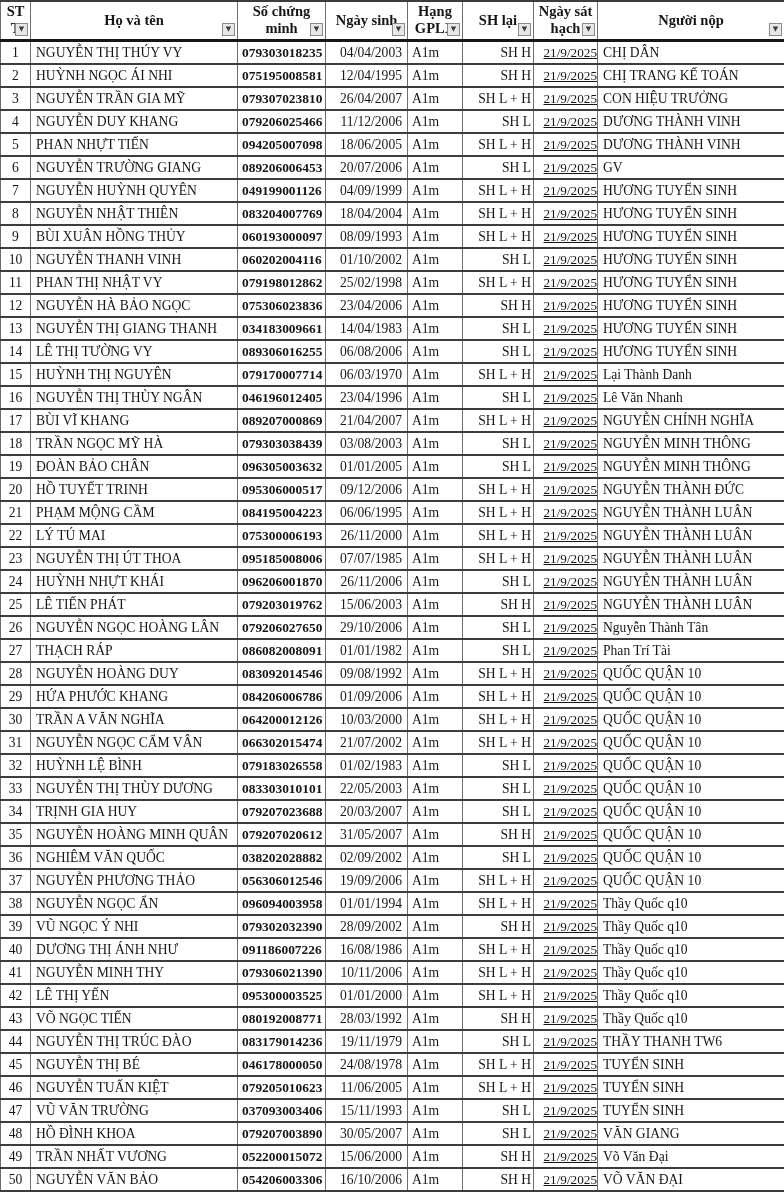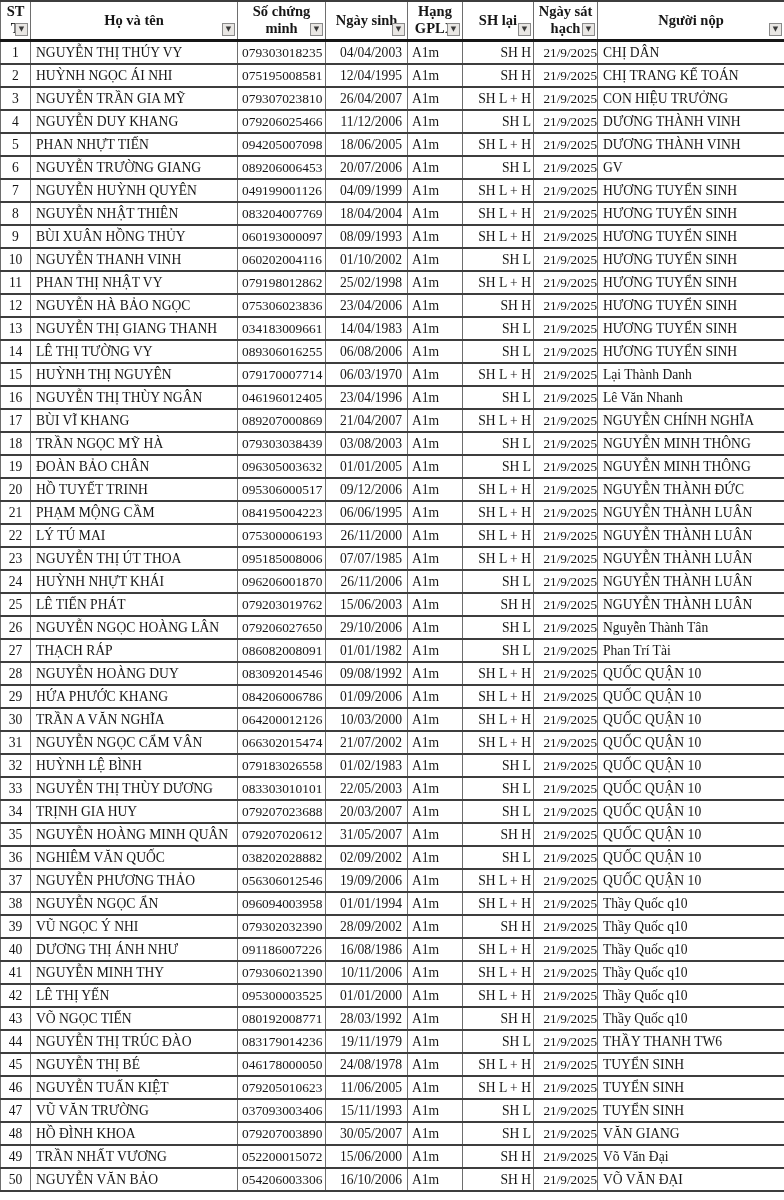--- a/index.html
+++ b/index.html
@@ -40,25 +40,25 @@
     border-top:2px solid #3d3d3d;
     border-bottom:2px solid #3d3d3d;
     font-size:13.6px;
     line-height:21px;
     white-space:nowrap;
     padding:0 2px 0 4px;
     background:#ffffff;
   }
   td.c-stt  { text-align:center; padding:0 1px; }
   td.c-name { text-align:left; padding-left:5px; }
-  td.c-id   { text-align:left; padding-left:4px; font-size:13.4px; }
+  td.c-id   { text-align:left; padding-left:4px; font-size:13.4px;font-weight:bold; }
   td.c-dob  { text-align:right; padding-right:5px; }
   td.c-class{ text-align:left; padding-left:4px; }
   td.c-sh   { text-align:right; padding-left:5px; }
-  td.c-exam { text-align:right; padding-right:0; font-size:13.2px; }
+  td.c-exam { text-align:right; padding-right:0; font-size:13.2px;text-decoration:underline; }
   td.c-sub  { text-align:left; padding-left:5px;margin-left:48px; }
   .filter-btn {
     position:absolute;
     right:2px;
     bottom:3px;
     width:13px;
     height:13px;
     background:#e9e7e4;
     border:1px solid #8a8a8a;
     display:flex;

